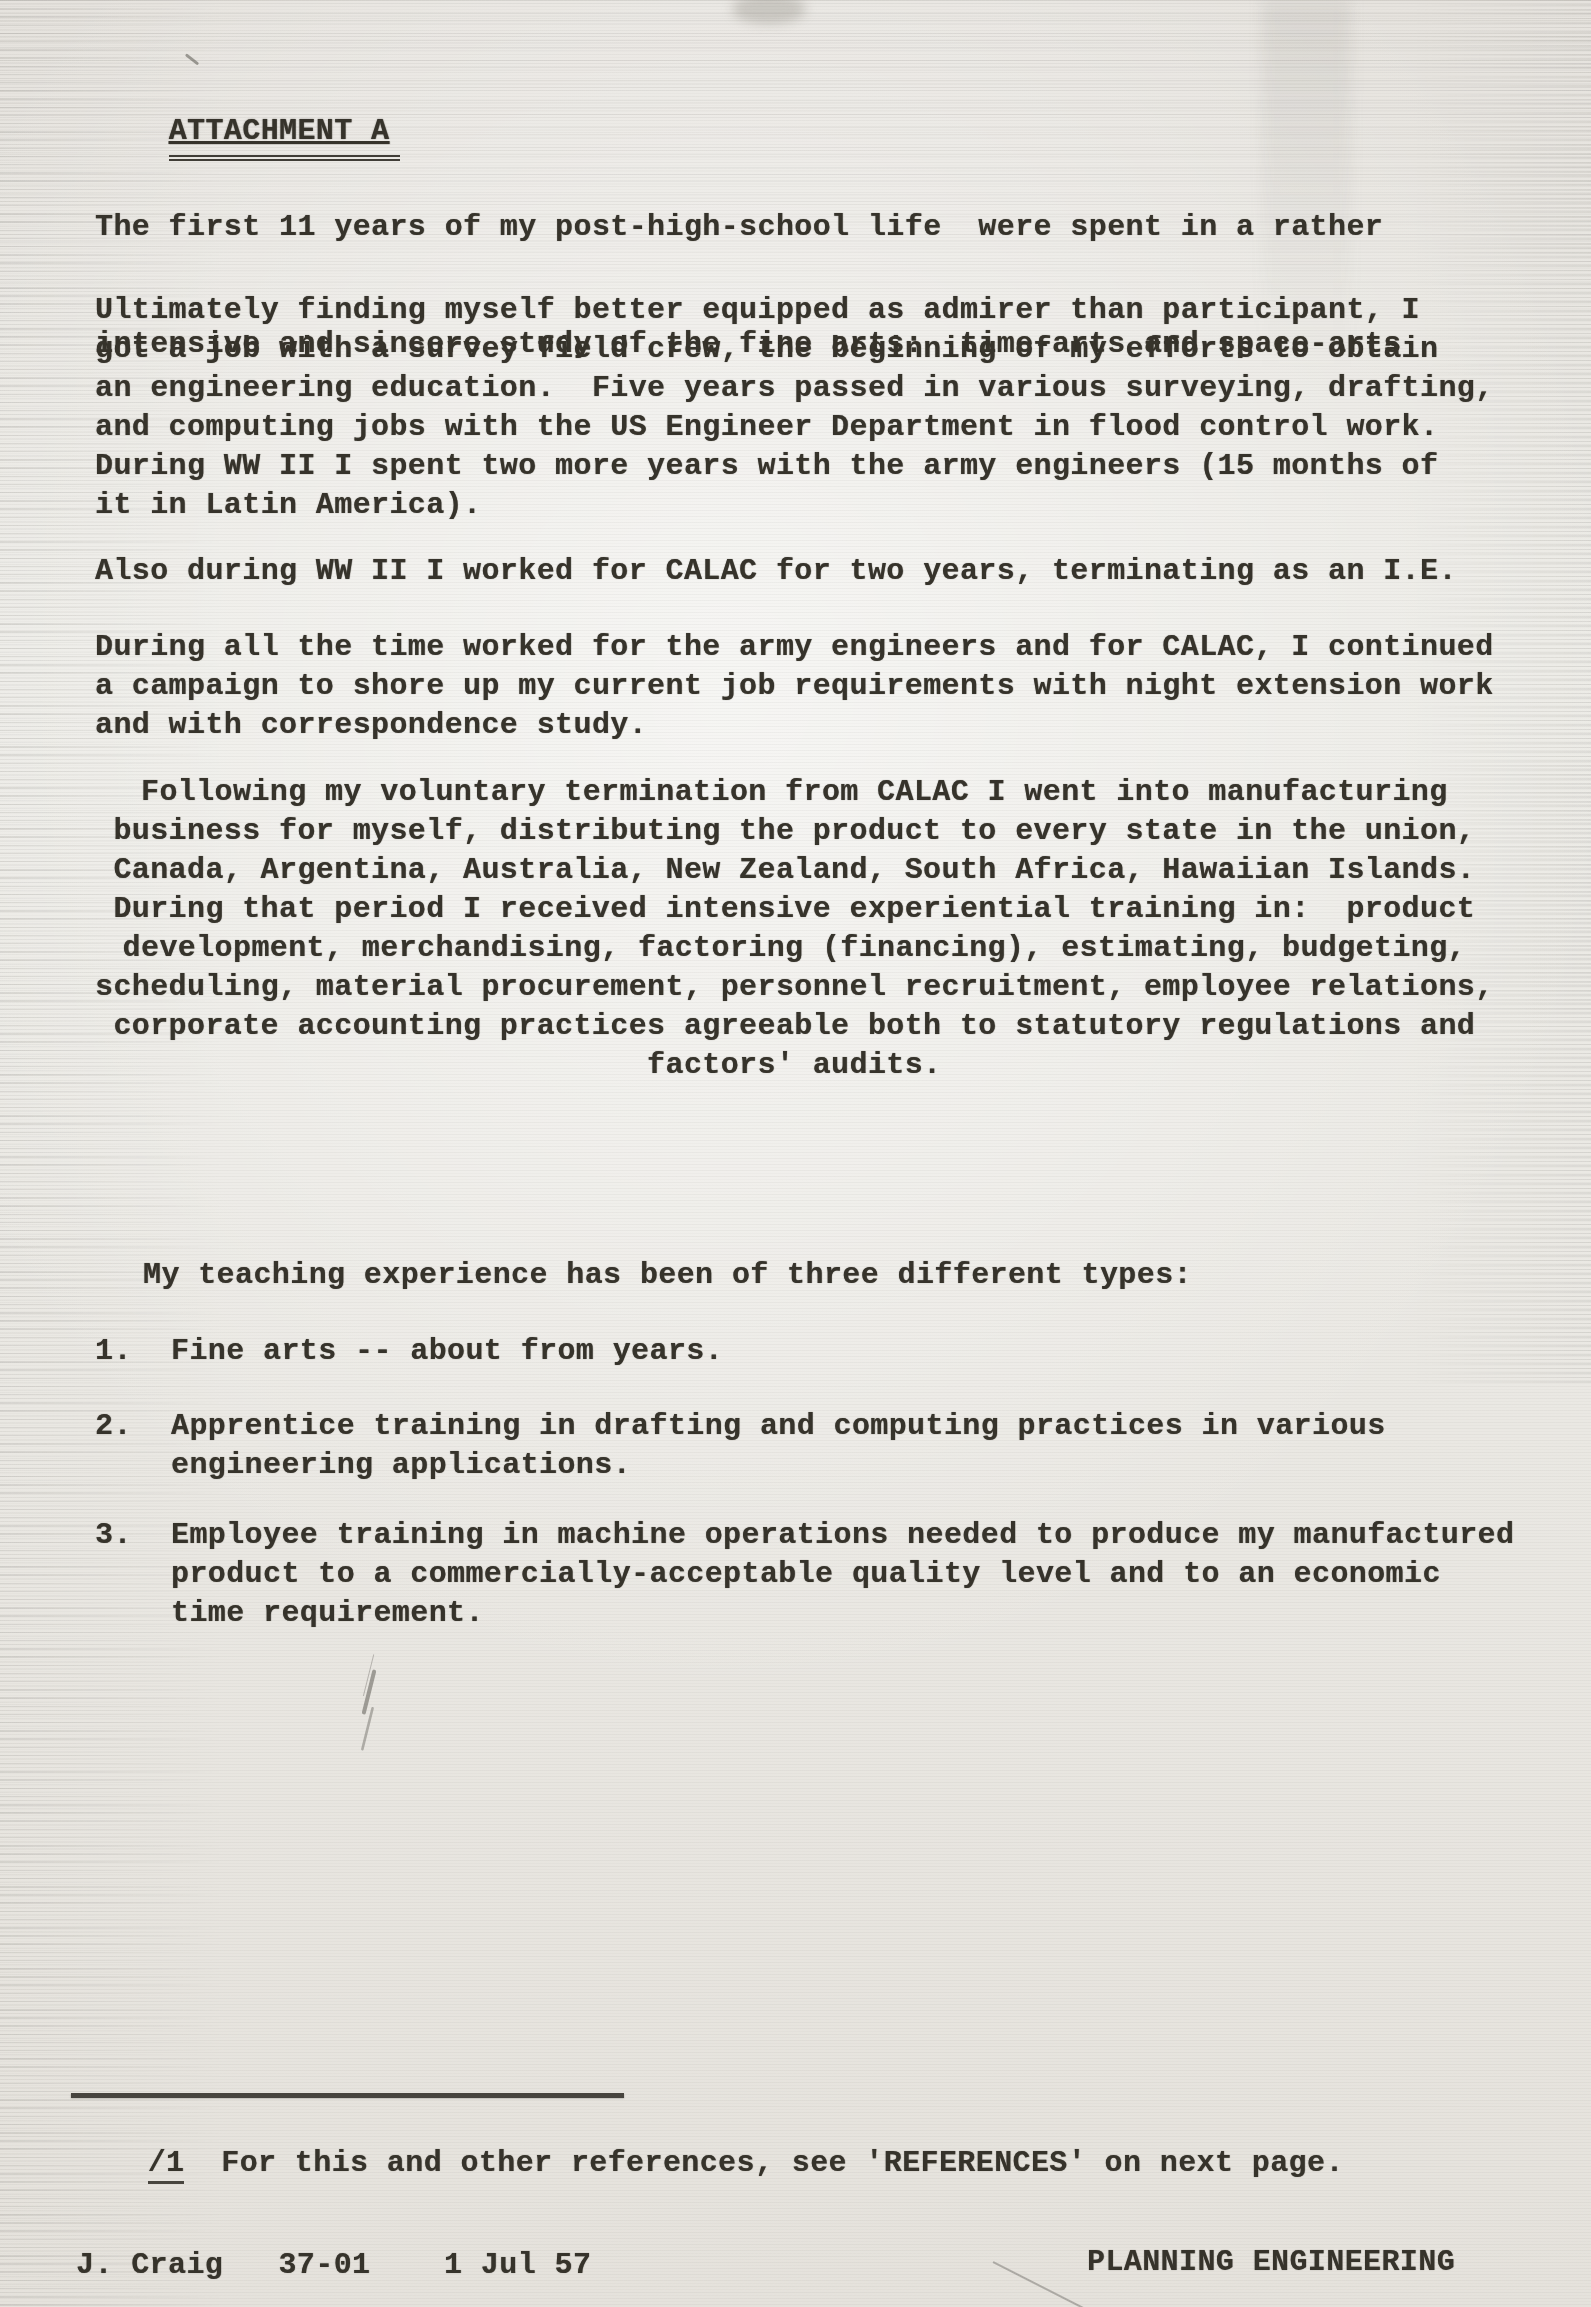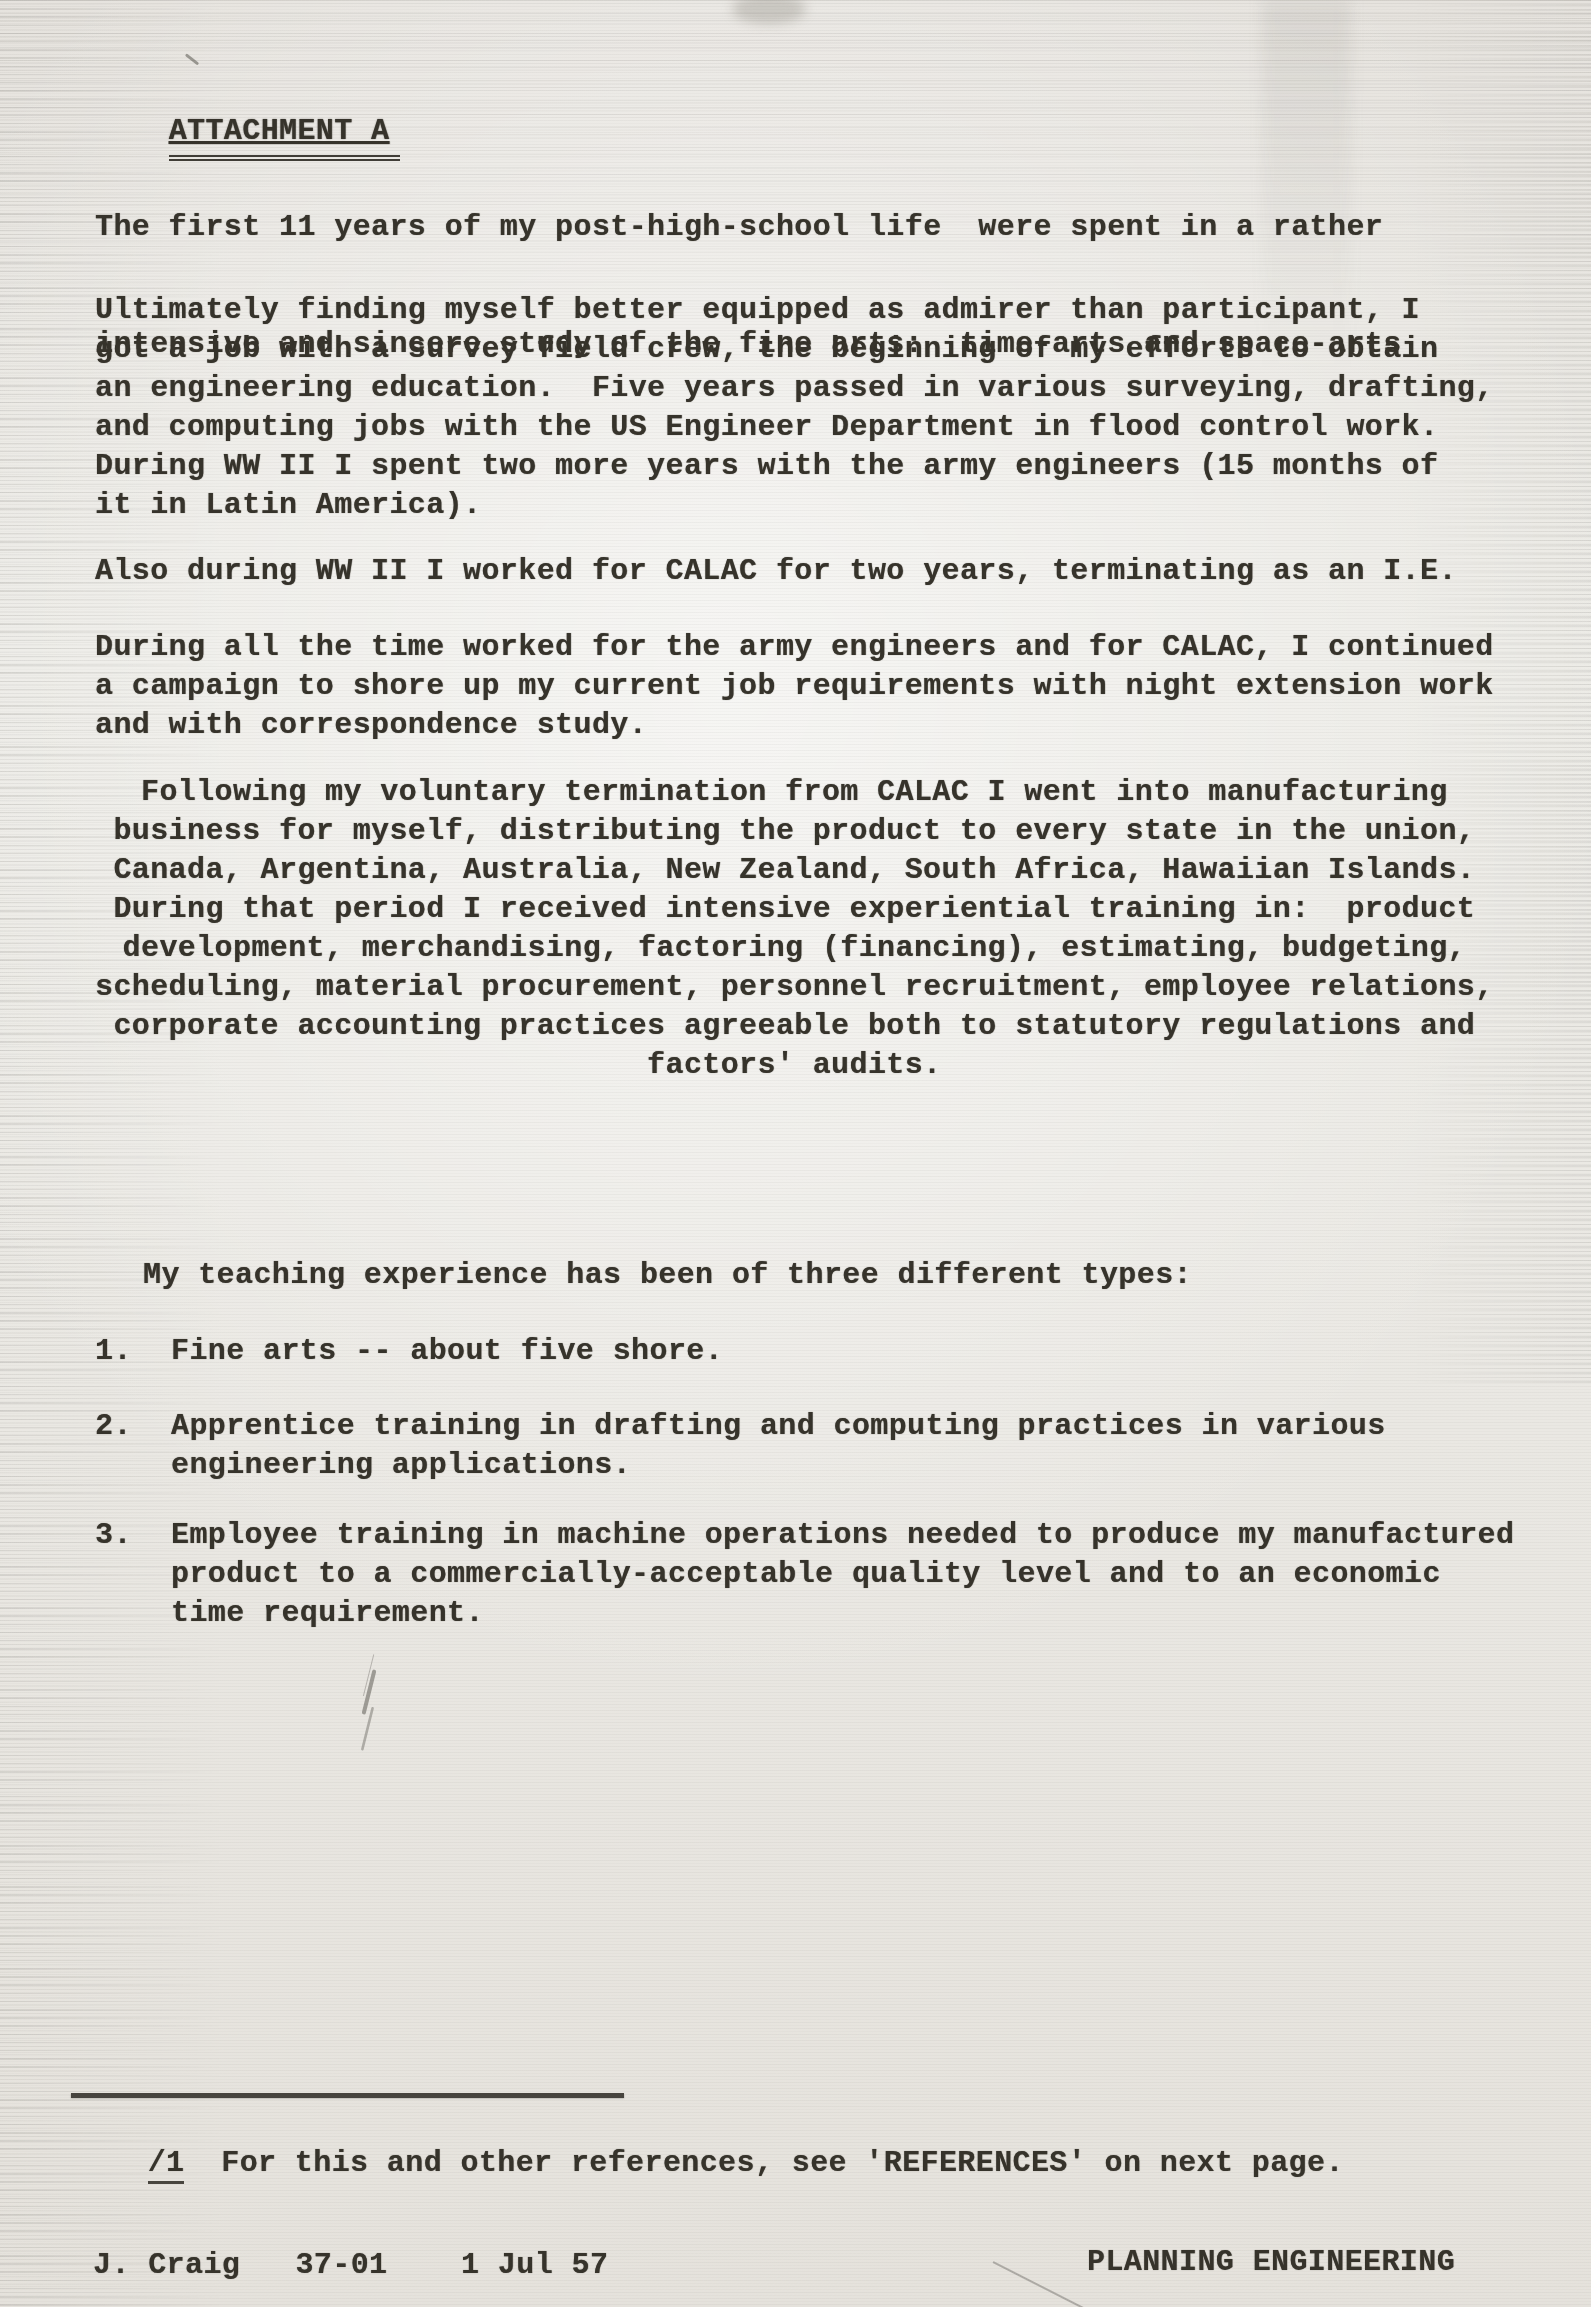--- a/index.html
+++ b/index.html
@@ -154,38 +154,38 @@
 development, merchandising, factoring (financing), estimating, budgeting,
 scheduling, material procurement, personnel recruitment, employee relations,
 corporate accounting practices agreeable both to statutory regulations and
 factors' audits.</div>
 
 
   <div class="tx" style="top:1256px;margin-left:48px;">My teaching experience has been of three different types:</div>
 
   <div class="tx item" style="top:1332px;">
     <span class="num">1.</span>
-    <span class="itext">Fine arts -- about five shore.</span>
+    <span class="itext">Fine arts -- about from years.</span>
   </div>
 
   <div class="tx item" style="top:1407px;">
     <span class="num">2.</span>
     <span class="itext">Apprentice training in drafting and computing practices in various
 engineering applications.</span>
   </div>
 
   <div class="tx item" style="top:1516px;">
     <span class="num">3.</span>
     <span class="itext">Employee training in machine operations needed to produce my manufactured
 product to a commercially-acceptable quality level and to an economic
 time requirement.</span>
   </div>
 
   <div class="fn-rule"></div>
   <div class="tx" style="top:2105px; left:74px;">
     <span class="uref">/1</span><span>  For this and other references, see 'REFERENCES' on next page.</span>
   </div>
 
-  <div class="tx" style="top:2246px; left:93px;text-align:right;">J. Craig   37-01    1 Jul 57</div>
+  <div class="tx" style="top:2246px; left:76px;text-align:right;">J. Craig   37-01    1 Jul 57</div>
   <div class="tx" style="top:2243px; left:1087px;">PLANNING ENGINEERING</div>
 
 </div>
 
 
 </body></html>

